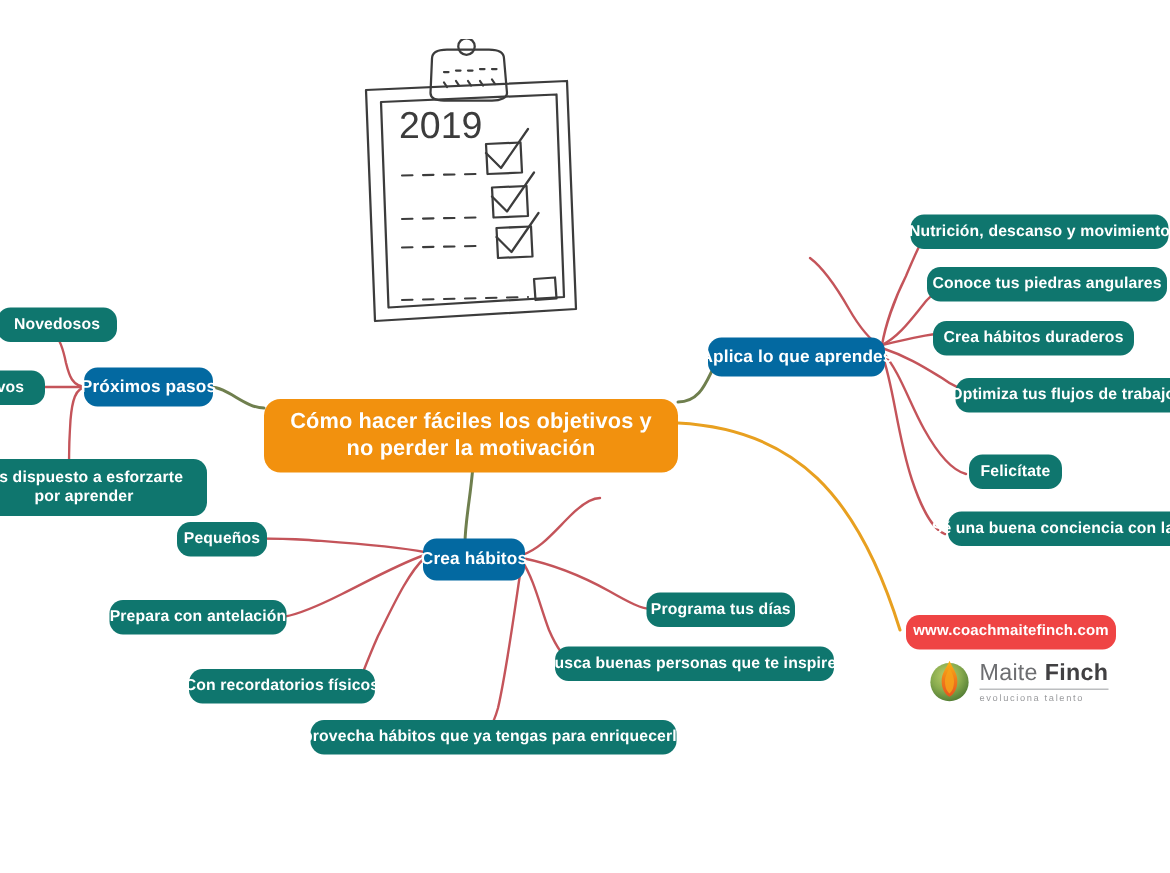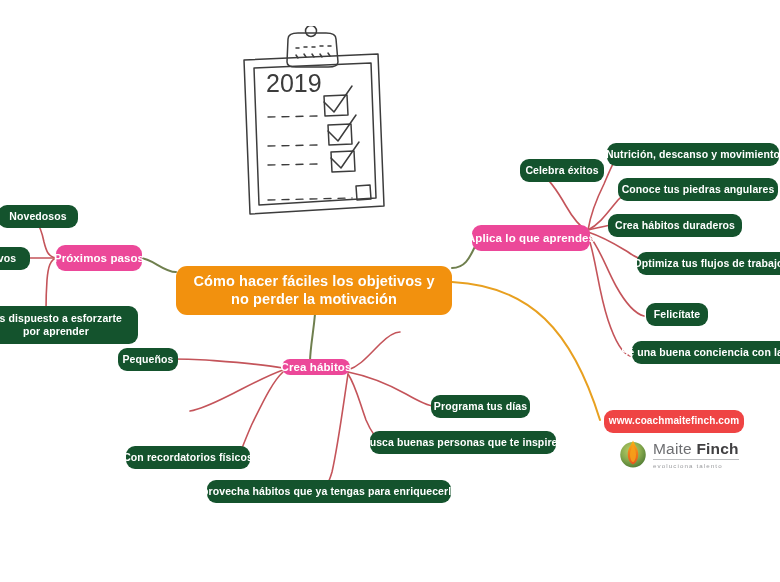--- a/index.html
+++ b/index.html
@@ -44,26 +44,26 @@
 
   .node-central {
     background: #f2910e;
     font-size: 14.5px;
     font-weight: bold;
     border-radius: 11px;
     padding: 8px 14px;
     text-shadow: 0 0 1px rgba(0,0,0,.05);
   }
   .node-branch {
-    background: #ec4899;
+    background: #0369a1;
     font-size: 11.5px;
     font-weight: bold;
   }
   .node-leaf {
-    background: #14532d;
+    background: #0f766e;
     font-size: 10.5px;
     font-weight: bold;
   }
   .node-url {
     background: #ef4444;
     font-size: 10px;
     font-weight: bold;
   }
 
   
@@ -184,51 +184,51 @@
       <path d="M124,160 L138,159 L139,173 L125,174 Z"></path>
     </g>
   </svg>
 
   <div class="node node-central wrap" style="left:176px; top:248px; width:276px; height:49px;margin-top:18px;">Cómo hacer fáciles los objetivos y no perder la motivación</div>
 
   <div class="node node-branch" style="left:56px; top:245px; width:86px; height:26px;">Próximos pasos</div>
 
   <div class="node node-branch" style="left:472px; top:225px; width:118px; height:26px;">Aplica lo que aprendes</div>
 
-  <div class="node node-branch" style="left:282px; top:359px; width:68px; height:16px;">Crea hábitos</div>
+  <div class="node node-branch" style="left:282px; top:359px; width:68px; height:28px;">Crea hábitos</div>
 
   <div class="node node-leaf" style="left:-2px; top:205px; width:80px; height:23px;">Novedosos</div>
 
   <div class="node node-leaf" style="left:-22px; top:247px; width:52px; height:23px;">evos</div>
 
   <div class="node node-leaf wrap" style="left:-26px; top:306px; width:164px; height:38px;">tés dispuesto a esforzarte por aprender</div>
 
-  <div class="node node-leaf" style="left:520px; top:159px; width:84px; height:23px;">Celebra éxitos</div>
 
   <div class="node node-leaf" style="left:607px; top:143px; width:172px; height:23px;">Nutrición, descanso y movimiento</div>
 
   <div class="node node-leaf" style="left:618px; top:178px; width:160px; height:23px;">Conoce tus piedras angulares</div>
 
-  <div class="node node-leaf" style="left:608px; top:214px; width:134px; height:23px;">Crea hábitos duraderos</div>
+  <div class="node node-leaf" style="left:622px; top:214px; width:134px; height:23px;">Crea hábitos duraderos</div>
 
   <div class="node node-leaf" style="left:637px; top:252px; width:152px; height:23px;">Optimiza tus flujos de trabajo y</div>
 
   <div class="node node-leaf" style="left:646px; top:303px; width:62px; height:23px;">Felicítate</div>
 
   <div class="node node-leaf" style="left:632px; top:341px; width:162px; height:23px;">Sé una buena conciencia con la que</div>
 
 
   <div class="node node-leaf" style="left:431px; top:395px; width:99px; height:23px;">Programa tus días</div>
 
   <div class="node node-leaf" style="left:370px; top:431px; width:186px; height:23px;">Busca buenas personas que te inspiren</div>
 
   <div class="node node-leaf" style="left:207px; top:480px; width:244px; height:23px;">Aprovecha hábitos que ya tengas para enriquecerlos</div>
 
   <div class="node node-leaf" style="left:126px; top:446px; width:124px; height:23px;">Con recordatorios físicos</div>
 
+  <div class="node node-leaf" style="left:73px; top:400px; width:118px; height:23px;">Prepara con antelación</div>
 
   <div class="node node-leaf" style="left:118px; top:348px; width:60px; height:23px;">Pequeños</div>
 
   <div class="node node-url" style="left:604px; top:410px; width:140px; height:23px;">www.coachmaitefinch.com</div>
 
   <div id="logo">
     <svg class="mark" viewBox="0 0 40 40">
       <defs>
         <radialGradient id="gball" cx="42%" cy="34%" r="70%">
           <stop offset="0%" stop-color="#bcd06a"></stop>

